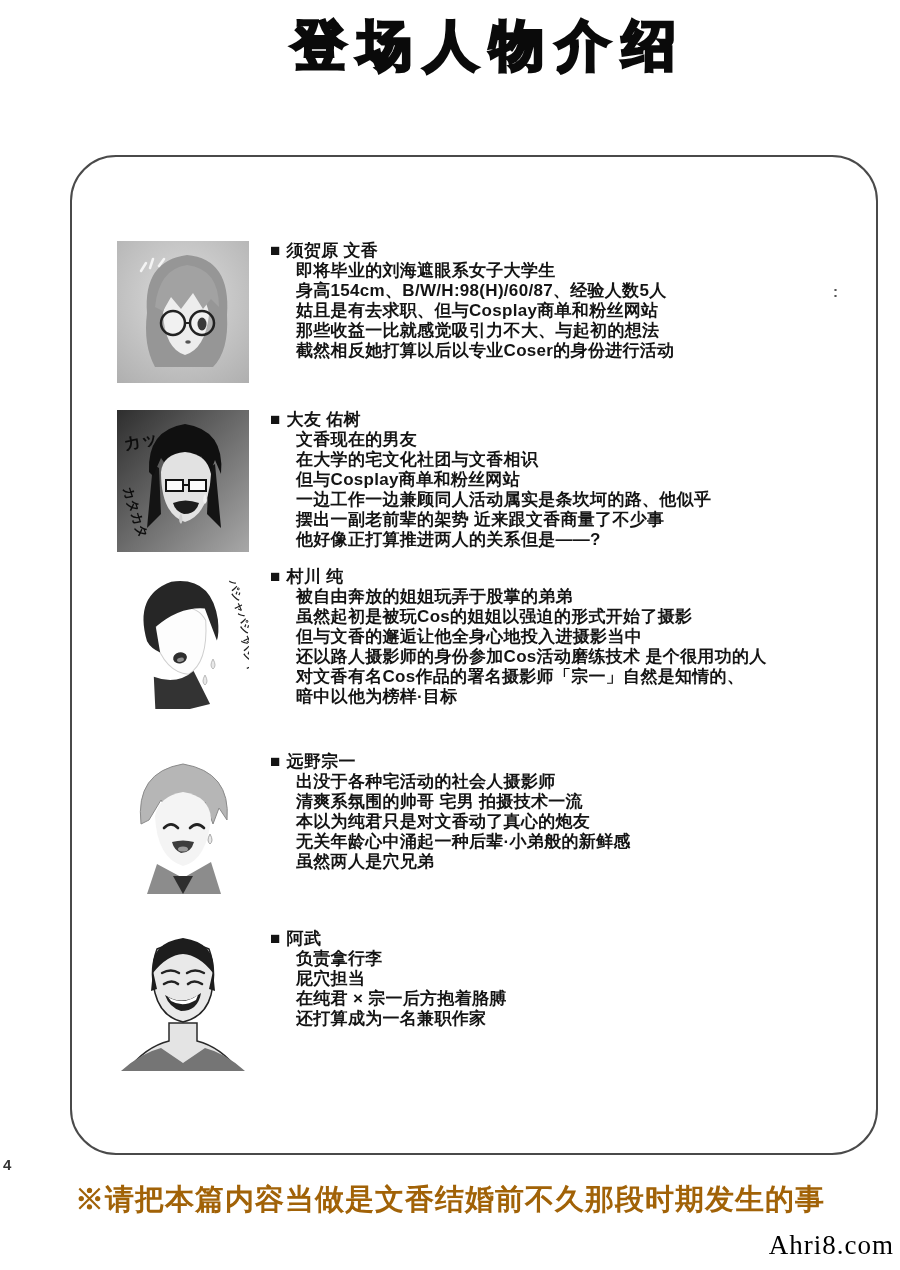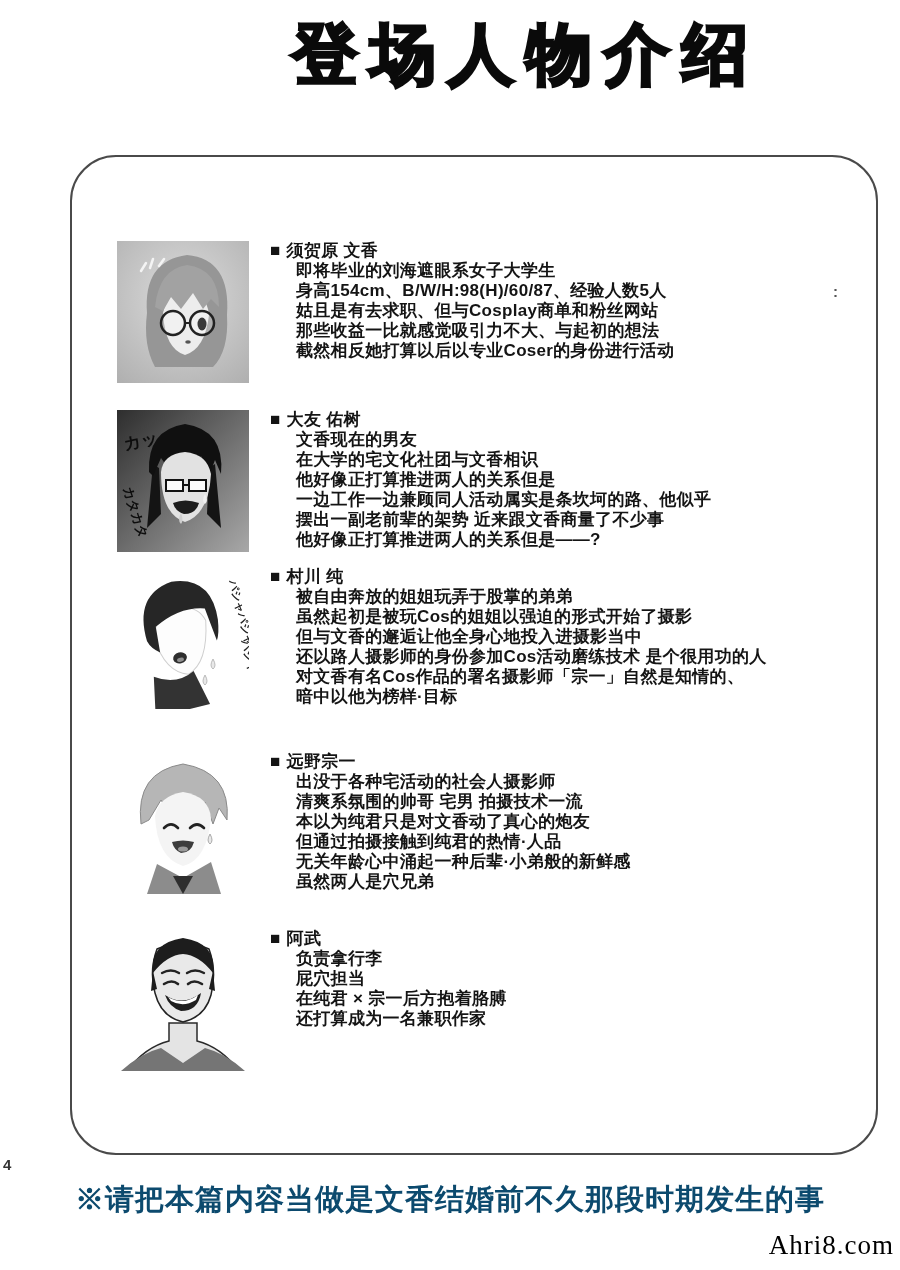--- a/index.html
+++ b/index.html
@@ -3,21 +3,21 @@
 <meta charset="utf-8">
 <style>
   html,body{margin:0;padding:0;}
   body{
     width:900px;height:1270px;position:relative;overflow:hidden;
     background:#ffffff;color:#141414;
     font-family:"Liberation Sans", sans-serif;
   }
   .page-title{
     position:absolute;top:10px;left:292px;
-    font-size:66px;font-weight:900;letter-spacing:12px;
+    font-size:54px;font-weight:900;letter-spacing:12px;
     color:#0a0a0a;white-space:nowrap;
     -webkit-text-stroke:3px #0a0a0a;
   }
   .frame{
     position:absolute;left:70px;top:155px;width:804px;height:996px;
     border:2px solid #4a4a4a;border-radius:46px;background:#fff;
   }
   .char-entry{
     position:absolute;left:45px;right:12px;display:flex;align-items:flex-start;
   }
@@ -30,21 +30,21 @@
   .portrait svg{display:block;}
   .char-text{
     font-size:17px;line-height:20px;font-weight:700;color:#141414;
     letter-spacing:0.3px;white-space:nowrap;
   }
   .char-name-row{display:flex;}
   .bullet{margin-right:6px;}
   .char-lines{margin-left:26px;}
   .footer-note{
     position:absolute;top:1180px;left:0;width:100%;text-align:center;
-    font-size:29px;font-weight:900;letter-spacing:1px;color:#0c4a6e;
+    font-size:29px;font-weight:900;letter-spacing:1px;color:#a16207;
   }
   .page-number{
     position:absolute;left:3px;top:1156px;font-size:15px;font-weight:700;color:#333;
   }
   .colon-mark{
     position:absolute;left:833px;top:283px;font-size:15px;font-weight:700;color:#555;
   }
   .watermark{
     position:absolute;right:6px;top:1230px;
     font-family:"Liberation Serif", serif;
@@ -123,21 +123,21 @@
   </svg>
         </div>
     <div class="char-text">
       <div class="char-name-row">
         <span class="bullet">■</span>
         <span class="char-name">大友 佑树</span>
       </div>
       <div class="char-lines">
             <div class="char-line">文香现在的男友</div>
             <div class="char-line">在大学的宅文化社团与文香相识</div>
-            <div class="char-line">他好像正打算推进两人的关系但是</div>
+            <div class="char-line">但与Cosplay商单和粉丝网站</div>
             <div class="char-line">一边工作一边兼顾同人活动属实是条坎坷的路、他似乎</div>
             <div class="char-line">摆出一副老前辈的架势 近来跟文香商量了不少事</div>
             <div class="char-line">他好像正打算推进两人的关系但是——?</div>
           </div>
     </div>
   </div>
 
   <div class="char-entry">
     <div class="portrait">
   <svg viewBox="0 0 132 142" width="132" height="142">
@@ -188,21 +188,20 @@
         </div>
     <div class="char-text">
       <div class="char-name-row">
         <span class="bullet">■</span>
         <span class="char-name">远野宗一</span>
       </div>
       <div class="char-lines">
             <div class="char-line">出没于各种宅活动的社会人摄影师</div>
             <div class="char-line">清爽系氛围的帅哥 宅男 拍摄技术一流</div>
             <div class="char-line">本以为纯君只是对文香动了真心的炮友</div>
-            <div class="char-line">但通过拍摄接触到纯君的热情·人品</div>
             <div class="char-line">无关年龄心中涌起一种后辈·小弟般的新鲜感</div>
             <div class="char-line">虽然两人是穴兄弟</div>
           </div>
     </div>
   </div>
 
   <div class="char-entry">
     <div class="portrait">
   <svg viewBox="0 0 132 142" width="132" height="142">
    <rect width="132" height="142" fill="#ffffff"></rect>

